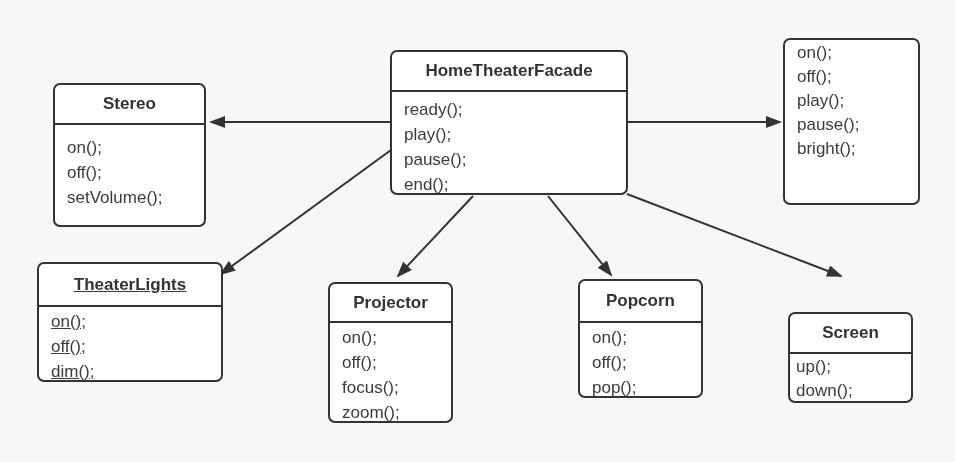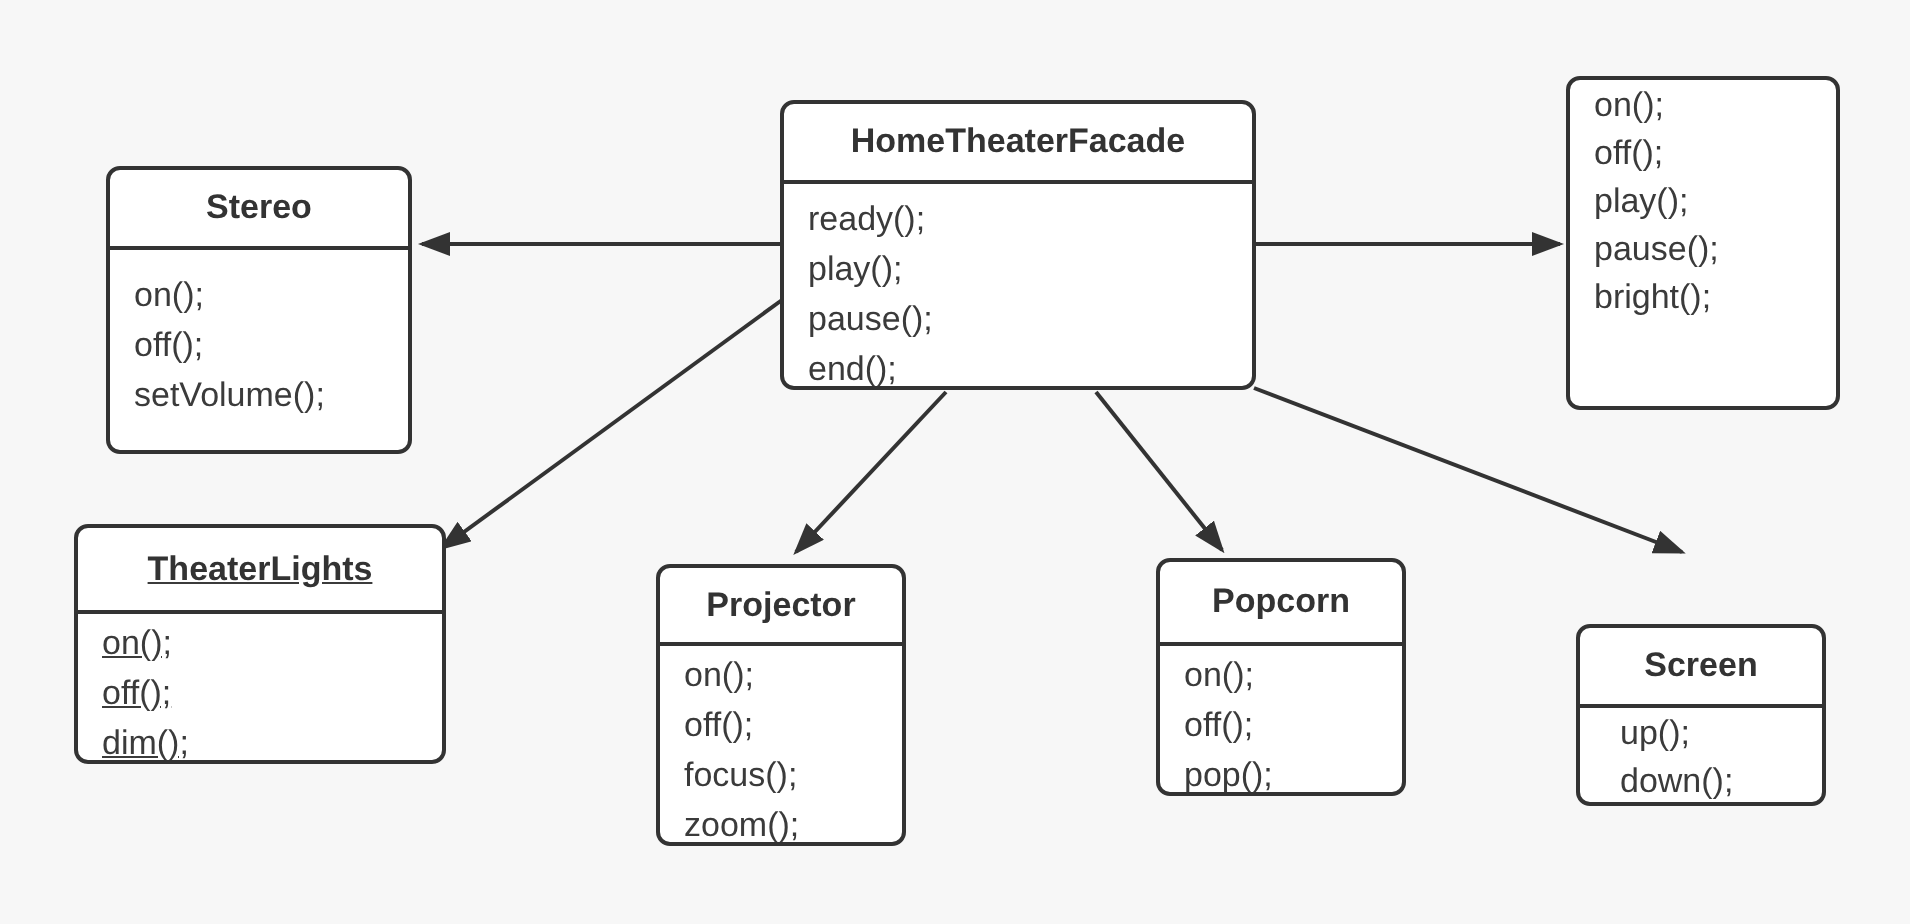--- a/index.html
+++ b/index.html
@@ -57,21 +57,21 @@
   .box-theaterlights .uml-title { height: 43px; }
   .box-theaterlights .uml-methods { padding-top: 2px; }
   .box-projector     { left: 328px; top: 282px; width: 125px; height: 141px; }
   .box-projector     .uml-title { height: 39px; }
   .box-projector     .uml-methods { padding-top: 2px; }
   .box-popcorn       { left: 558px; top: 279px; width: 125px; height: 119px; margin-left: 20px; }
   .box-popcorn       .uml-title { height: 42px; }
   .box-popcorn       .uml-methods { padding-top: 2px; }
   .box-screen        { left: 788px; top: 280px; width: 125px; height: 91px; margin-top: 32px; }
   .box-screen        .uml-title { height: 40px; }
-  .box-screen        .uml-methods { padding-top: 1px; padding-left: 20px; line-height: 24px; }
+  .box-screen        .uml-methods { padding-top: 1px; padding-left: 6px; line-height: 24px; }
 </style>
 </head>
 <body>
 
 <div class="canvas">
 
   <svg class="arrows" viewBox="0 0 955 462">
     <defs>
       <marker id="arrowhead" markerUnits="userSpaceOnUse" markerWidth="16" markerHeight="12" viewBox="0 0 16 12" refX="14" refY="6" orient="auto">
         <path d="M0,0 L16,6 L0,12 Z" fill="#333333"></path>

